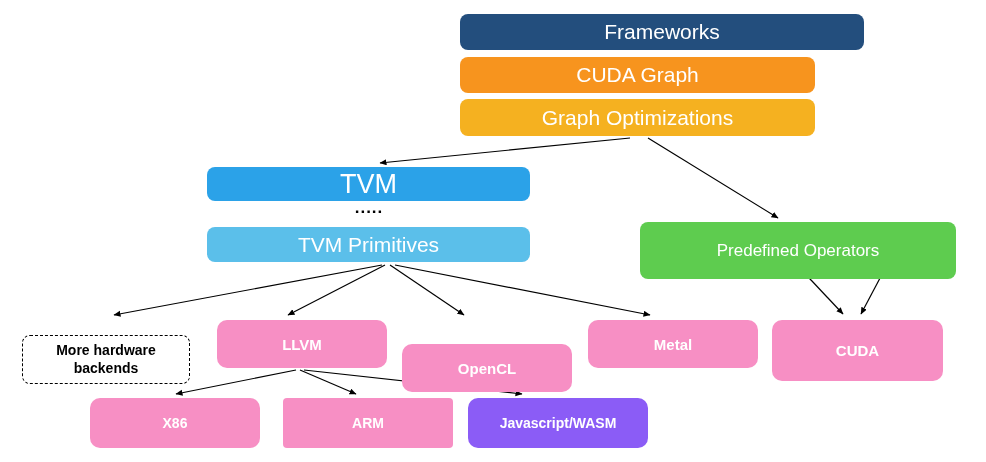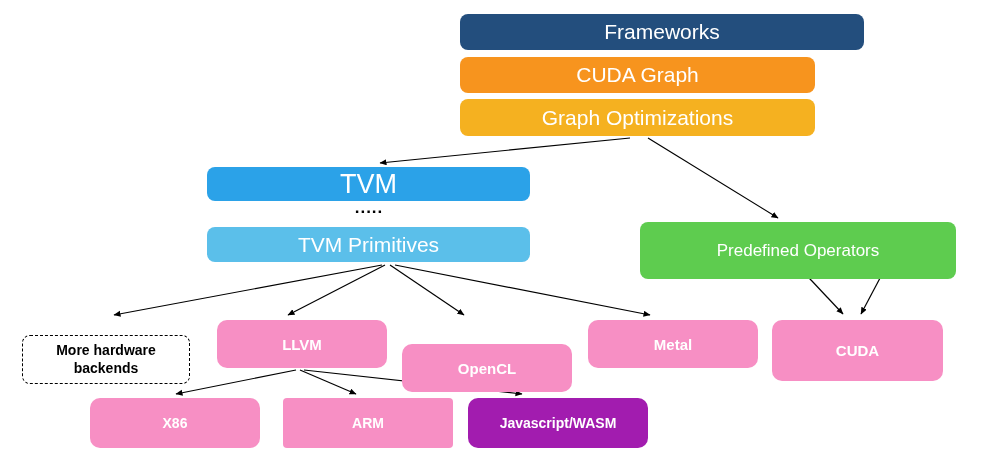--- a/index.html
+++ b/index.html
@@ -40,21 +40,21 @@
   
   .n-morehw     { left: 22px;  top: 319px; width: 168px; height: 49px; background: #ffffff; color: #000000;
                   border: 1.5px dashed #000000; font-size: 14px; font-weight: bold; line-height: 1.25; padding: 0 18px; margin-top: 16px; }
   .n-llvm       { left: 217px; top: 320px; width: 170px; height: 48px; background: #F78FC4; font-size: 15px; font-weight: bold; border-radius: 10px; }
   .n-opencl     { left: 402px; top: 336px; width: 170px; height: 48px; background: #F78FC4; font-size: 15px; font-weight: bold; border-radius: 10px; margin-top: 8px; }
   .n-metal      { left: 588px; top: 320px; width: 170px; height: 48px; background: #F78FC4; font-size: 15px; font-weight: bold; border-radius: 10px; }
   .n-cuda       { left: 772px; top: 320px; width: 171px; height: 61px; background: #F78FC4; font-size: 15px; font-weight: bold; border-radius: 10px; }
   
   .n-x86        { left: 90px;  top: 398px; width: 170px; height: 50px; background: #F78FC4; font-size: 14px; font-weight: bold; border-radius: 10px; }
   .n-arm        { left: 283px; top: 398px; width: 170px; height: 50px; background: #F78FC4; font-size: 14px; font-weight: bold; border-radius: 4px; }
-  .n-jswasm     { left: 468px; top: 398px; width: 180px; height: 50px; background: #a21caf; font-size: 14px; font-weight: bold; border-radius: 10px; }
+  .n-jswasm     { left: 468px; top: 398px; width: 180px; height: 50px; background: #8b5cf6; font-size: 14px; font-weight: bold; border-radius: 10px; }
 </style>
 </head>
 <body>
 
 <div id="canvas">
 
   <svg id="edges" viewBox="0 0 986 462" xmlns="http://www.w3.org/2000/svg">
     <defs>
       <marker id="arrow" markerWidth="9" markerHeight="8" refX="6.5" refY="3" orient="auto" markerUnits="userSpaceOnUse">
         <path d="M0,0 L7,3 L0,6 z" fill="#000000"></path>

